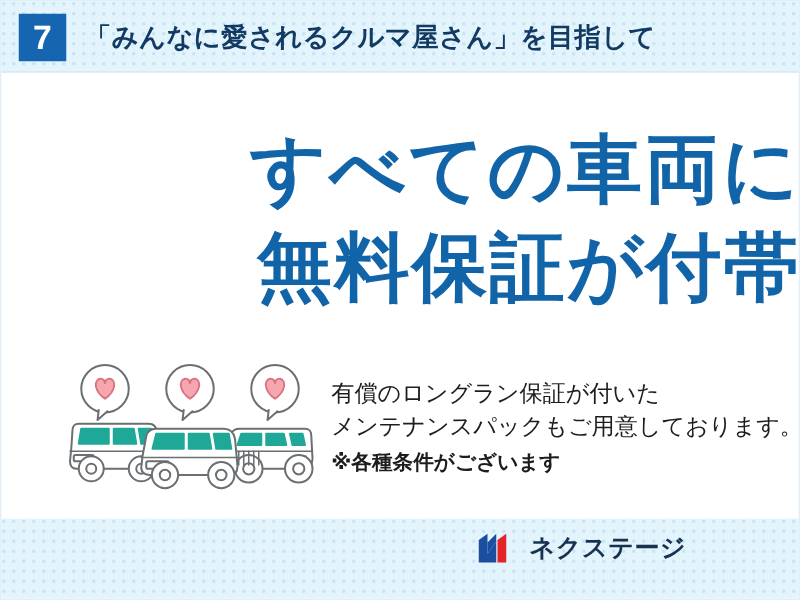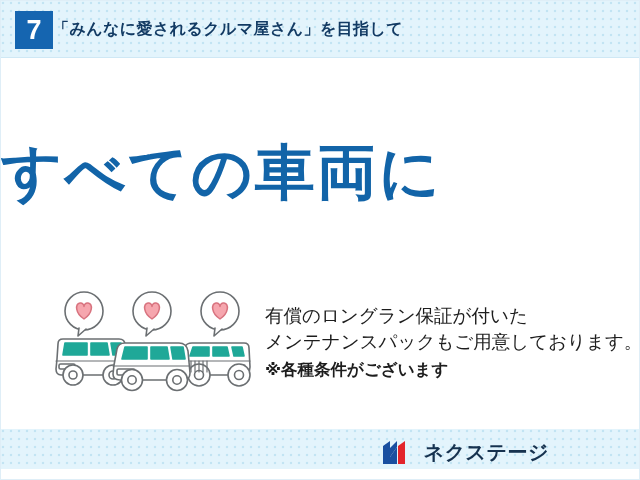--- a/index.html
+++ b/index.html
@@ -53,22 +53,22 @@
     background: #1565b0;
     color: #ffffff;
     font-size: 27px;
     font-weight: bold;
     line-height: 38px;
     text-align: center;
     flex: 0 0 auto;
     font-family: "Liberation Sans", sans-serif;
   }
   .header-title {
-    margin-left: 0;
-    font-size: 16px;
+    margin-left: 15px;
+    font-size: 21px;
     font-weight: bold;
     color: #123a63;
     letter-spacing: 0.4px;
     white-space: nowrap;
     font-family: Liberation Mono, monospace;
   }
   .header-rule {
     position: absolute;
     left: 0;
     bottom: 0;
@@ -76,22 +76,21 @@
     height: 1px;
     background: #cfe8f5;
   }
 
   
   .headline {
     position: absolute;
     left: 0;
     top: 96px;
     width: 640px;
-    text-align: left;
-    margin-top: 36px;
+    text-align: right;
   }
   .headline-line {
     font-size: 60px;
     font-weight: bold;
     color: #1264a8;
     line-height: 78px;
     letter-spacing: 2px;
     white-space: nowrap;
     font-family: "DejaVu Sans", "Liberation Sans", sans-serif;
   }
@@ -134,23 +133,23 @@
     line-height: 26px;
     margin-top: 2px;
     white-space: nowrap;
     font-family: "DejaVu Sans", "Liberation Sans", sans-serif;
   }
 
   
   .footer {
     position: absolute;
     left: 0;
-    top: 428px;
-    width: 640px;
-    height: 40px;
+    top: 414px;
+    width: 640px;
+    height: 64px;
   }
   .footer-brand {
     position: absolute;
     right: 92px;
     top: 10px;
     display: flex;
     align-items: center;
   }
   .brand-mark {
     width: 34px;
@@ -176,20 +175,21 @@
   <div class="header dotted">
     <div class="header-inner">
       <div class="badge">7</div>
       <div class="header-title">「みんなに愛されるクルマ屋さん」を目指して</div>
     </div>
     <div class="header-rule"></div>
   </div>
 
   <div class="headline">
     <div class="headline-line">すべての車両に</div>
+    <div class="headline-line">無料保証が付帯</div>
   </div>
 
   <div class="middle">
 
     <div class="cars">
       <svg width="206" height="112" viewBox="0 0 206 112" xmlns="http://www.w3.org/2000/svg">
         <g fill="none" stroke="#6b6f72" stroke-width="1.6" stroke-linecap="round" stroke-linejoin="round">
 
           <g>
             <circle cx="31" cy="22" r="19" fill="#ffffff"></circle>

